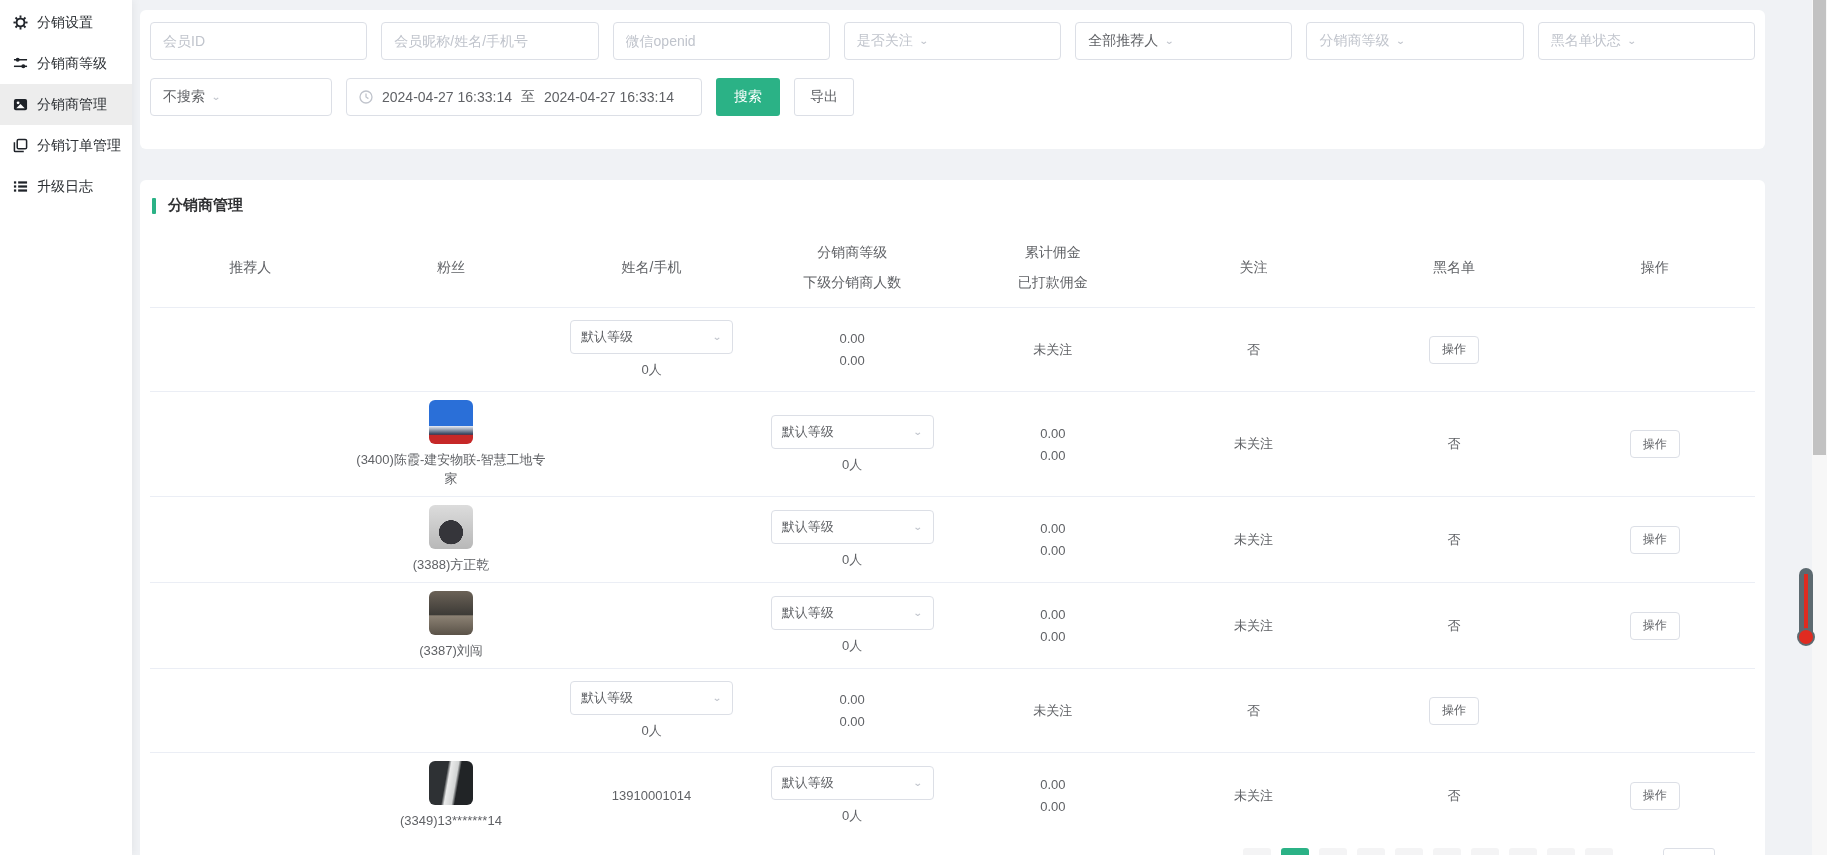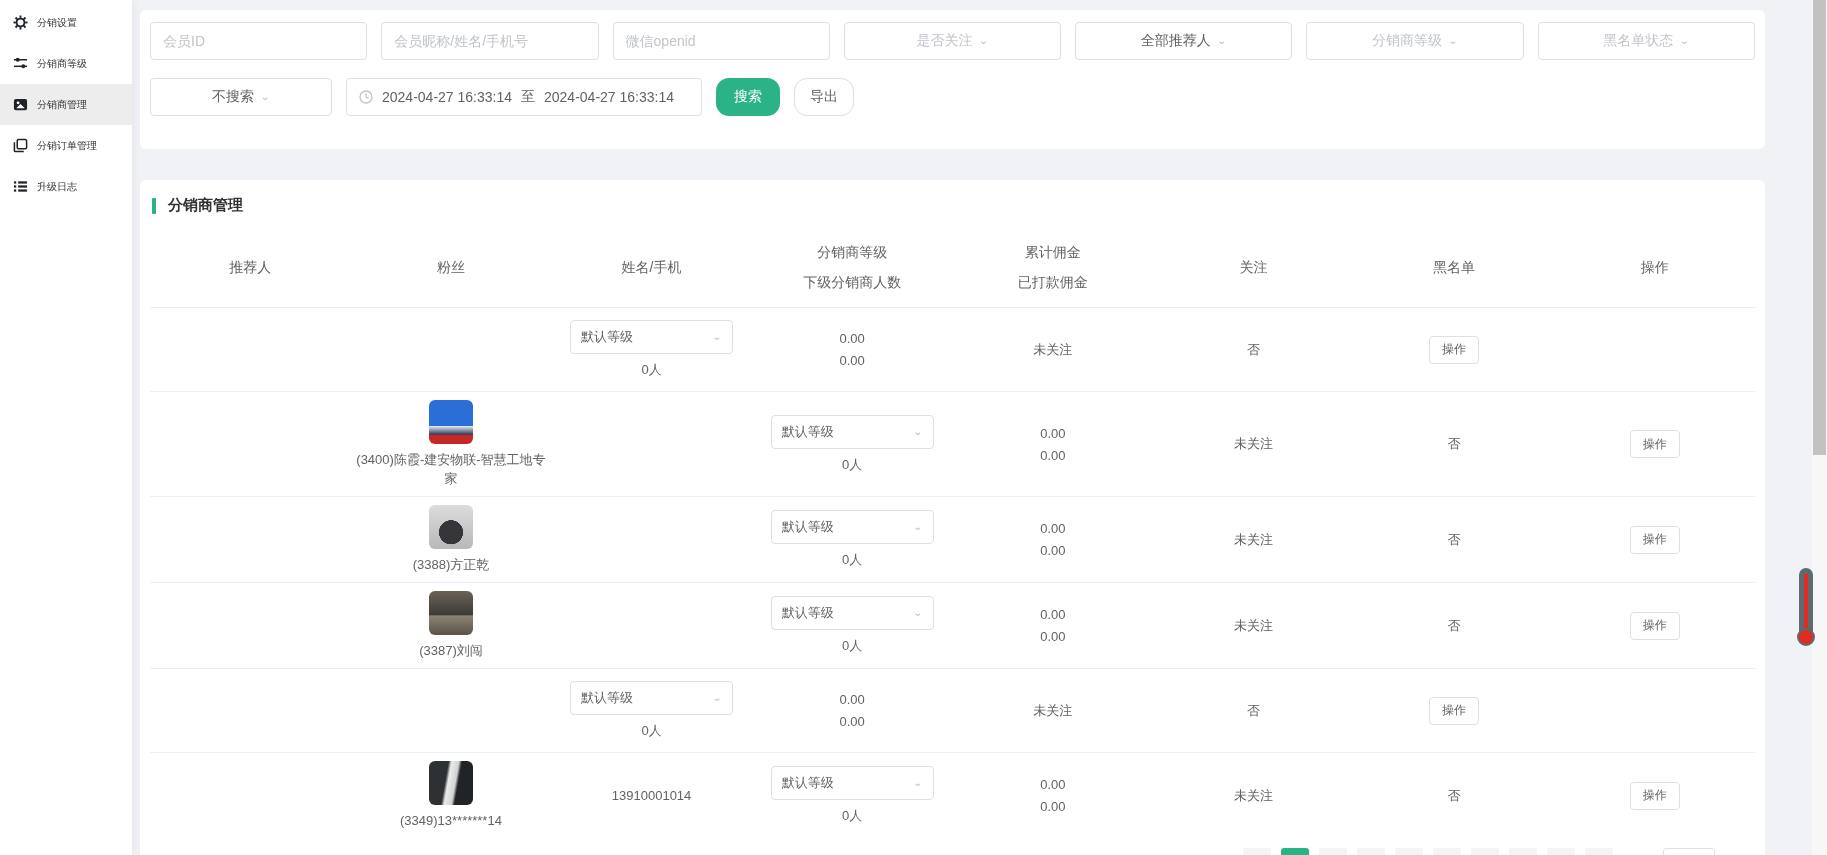--- a/index.html
+++ b/index.html
@@ -10,48 +10,48 @@
   }
 
   
   .sidebar {
     position:absolute; left:0; top:0; bottom:0; width:132px;
     background:#fff; box-shadow:2px 0 8px rgba(0,0,0,.05); z-index:5;
     padding-top:2px;
   }
   .side-item {
     height:41px; display:flex; align-items:center; gap:9px;
-    padding:0 13px; font-size:10px; color:#2b2f33; cursor:pointer; white-space:nowrap;font-family:Liberation Serif, serif;
+    padding:0 13px; font-size:14px; color:#2b2f33; cursor:pointer; white-space:nowrap;font-family:Liberation Serif, serif;
   }
   .side-item.active { background:#ededed; }
   .side-item svg { flex:0 0 auto; }
 
   
   .card { position:absolute; left:140px; width:1625px; background:#fff; border-radius:6px; }
   .filter-card { top:10px; height:139px; padding:12px 10px; }
   .table-card  { top:180px; height:720px; padding:16px 10px 0; }
 
   .f-row { display:flex; gap:14px; align-items:center; }
   .f-row + .f-row { margin-top:18px; }
   .ctl {
     height:38px; border:1px solid #dcdfe6; border-radius:4px; background:#fff;
     font-size:14px; display:flex; align-items:center; padding:0 12px;
   }
   .f-row1 .ctl { flex:1 1 0; min-width:0; }
   input.ctl { width:100%; color:#606266; outline:none; }
   input.ctl::placeholder { color:#c0c4cc; }
-  .sel { justify-content:center; cursor:pointer; }
+  .sel { justify-content:flex-start; cursor:pointer; }
   .sel .ph  { color:#c0c4cc; overflow:hidden; white-space:nowrap; }
   .sel .val { color:#606266; overflow:hidden; white-space:nowrap; }
   .chev { color:#c0c4cc; font-size:12px; transform:scaleY(.8); margin-left:6px; }
 
   .search-mode { width:182px; flex:0 0 182px; }
   .date-box { width:356px; flex:0 0 356px; gap:9px; color:#606266; cursor:pointer; }
   .btn {
-    height:38px; border-radius:13px; font-size:14px; cursor:pointer;
+    height:38px; border-radius:3px; font-size:14px; cursor:pointer;
     display:flex; align-items:center; justify-content:center; border:1px solid transparent;
   }
   .btn-search { width:64px; background:var(--accent); color:#fff; margin-left:0; }
   .btn-export { width:60px; background:#fff; color:#606266; border-color:#dcdfe6; }
 
   
   .card-title { display:flex; align-items:center; gap:12px; padding-left:2px; }
   .title-bar { width:4px; height:16px; border-radius:1px; background:var(--accent); }
   .title-text { font-size:15px; font-weight:bold; color:#303133; }
 

